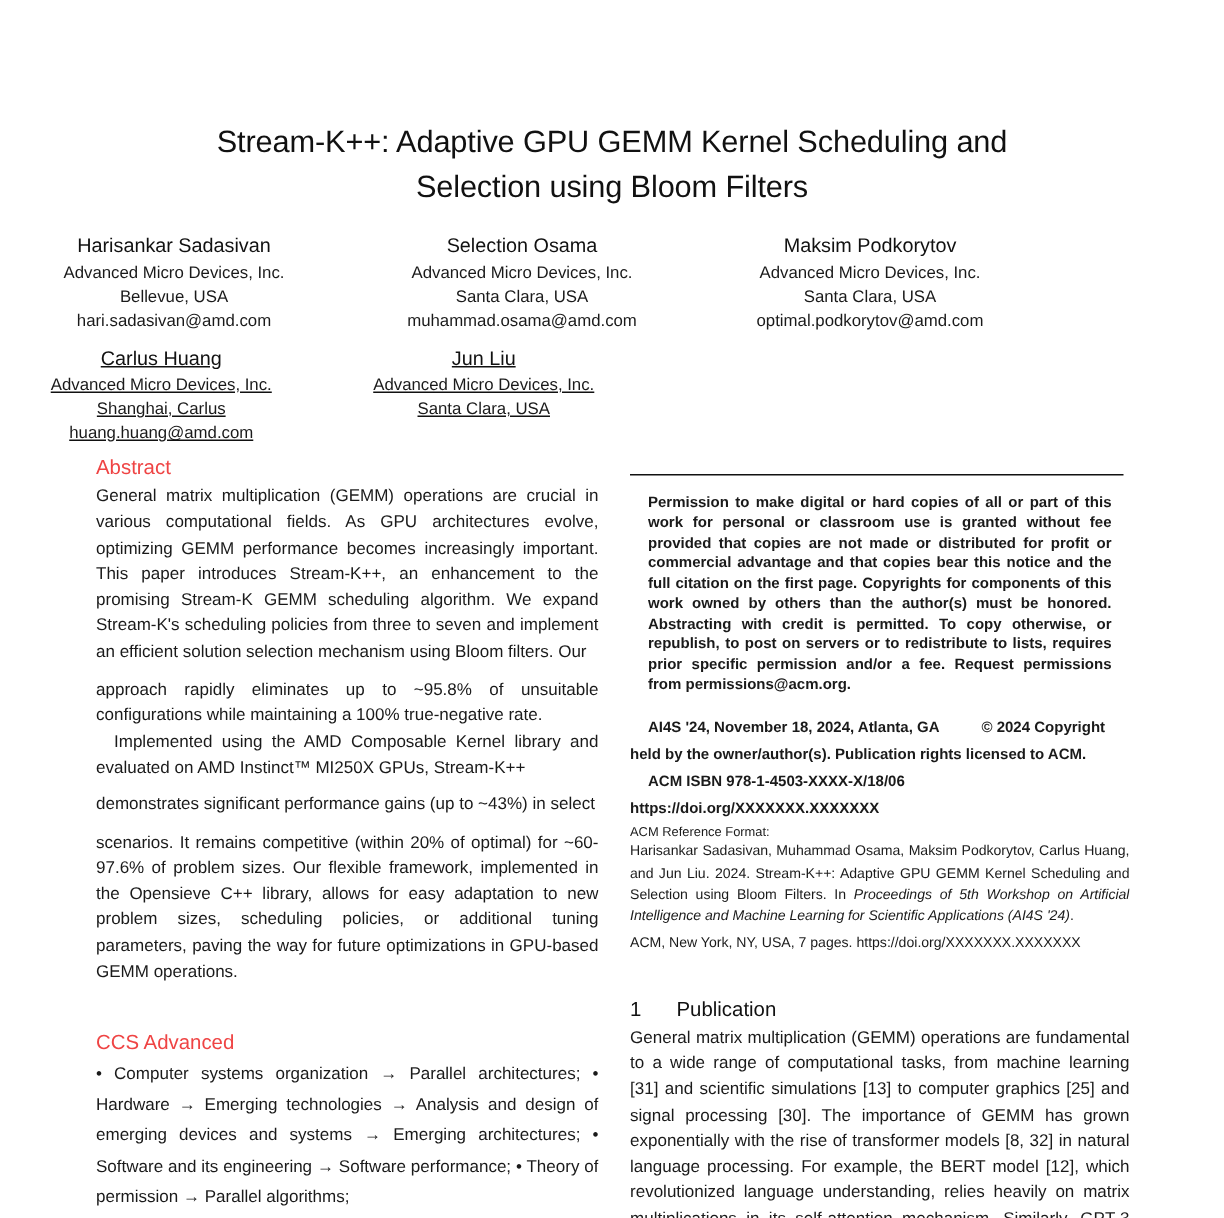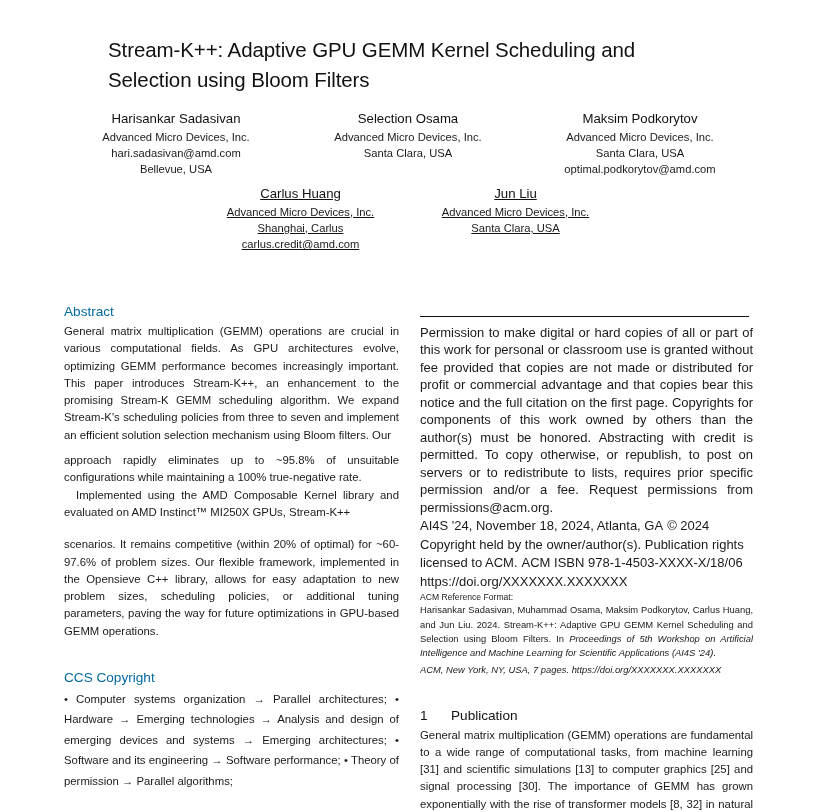--- a/index.html
+++ b/index.html
@@ -19,38 +19,37 @@
   .page {
     position: absolute;
     left: 0; top: 0;
     width: 816px;
     height: 812px;
     overflow: hidden;
   }
 
   
   .title-block {
-    padding-top: 35px;
-    text-align: left;
+    padding-top: 80px;
+    text-align: center;
   }
   .paper-title {
     font-family: "Liberation Sans", "DejaVu Sans", sans-serif;
     font-size: 20.5px;
     font-weight: 400;
     line-height: 1.48;
     letter-spacing: -0.1px;
     margin: 0 auto;
     width: 600px;
     color: #111;
   }
 
   
   .authors-row {
     display: flex;
-    justify-content: center;
     margin-top: 13px;
   }
   .author {
     width: 232px;
     text-align: center;
     line-height: 1.45;
   }
   .author-name {
     font-family: "Liberation Sans", "DejaVu Sans", sans-serif;
     font-size: 13.2px;
@@ -88,21 +87,21 @@
   }
   .col-right {
     width: 333px;
     margin-left: 21px;
   }
 
   .sec-head {
     font-family: "Liberation Sans", "DejaVu Sans", sans-serif;
     font-size: 13.6px;
     font-weight: 400;
-    color: #0369a1;
+    color: #ef4444;
     margin: 0 0 4px 0;
   }
   .sec-head-num {
     font-family: "Liberation Sans", "DejaVu Sans", sans-serif;
     font-size: 13.6px;
     font-weight: 400;
     color: #111;
     margin: 0 0 4px 0;
     display: flex;
   }
@@ -133,25 +132,26 @@
 
   
   .copyright-rule {
     border: none;
     border-top: 1px solid #111;
     margin: 0 0 7px 0;
     width: 329px;
   }
   .copyright {
     font-family: "Liberation Sans", "DejaVu Sans", sans-serif;
-    font-size: 13px;
+    font-size: 10px;
     line-height: 1.345;
     text-align: justify;
     color: #1a1a1a;
-    margin: 0;
+    margin: 12px;
+    font-weight: bold;
   }
   .ref-head {
     font-family: "Liberation Sans", "DejaVu Sans", sans-serif;
     font-size: 8.6px;
     color: #1a1a1a;
     margin: 2px 0 1px 0;
   }
   .ref-body {
     font-family: "Liberation Sans", "DejaVu Sans", sans-serif;
     font-size: 9.4px;
@@ -161,81 +161,82 @@
     margin: 0;
   }
   .ref-body i { font-style: italic; }
   .ref-tail {
     font-family: "Liberation Sans", "DejaVu Sans", sans-serif;
     font-size: 9.4px;
     line-height: 1.5;
     color: #1a1a1a;
     margin: 3px 0 0 0;
     text-align: left;
-    font-style: italic;
   }
 </style>
 </head>
 <body>
 
 <div class="page">
 
   <div class="title-block">
     <h1 class="paper-title">Stream-K++: Adaptive GPU GEMM Kernel Scheduling and Selection using Bloom Filters</h1>
   </div>
 
   <div class="authors-row">
     <div class="author">
       <div class="author-name">Harisankar Sadasivan</div>
       <div class="author-line">Advanced Micro Devices, Inc.</div>
+      <div class="author-line">Bellevue, USA</div>
       <div class="author-line">hari.sadasivan@amd.com</div>
-      <div class="author-line">Bellevue, USA</div>
     </div>
     <div class="author">
       <div class="author-name">Selection Osama</div>
       <div class="author-line">Advanced Micro Devices, Inc.</div>
       <div class="author-line">Santa Clara, USA</div>
+      <div class="author-line">muhammad.osama@amd.com</div>
     </div>
     <div class="author">
       <div class="author-name">Maksim Podkorytov</div>
       <div class="author-line">Advanced Micro Devices, Inc.</div>
       <div class="author-line">Santa Clara, USA</div>
       <div class="author-line">optimal.podkorytov@amd.com</div>
     </div>
   </div>
 
   <div class="authors-row second">
     <div class="author">
       <div class="author-name">Carlus Huang</div>
       <div class="author-line">Advanced Micro Devices, Inc.</div>
       <div class="author-line">Shanghai, Carlus</div>
-      <div class="author-line">carlus.credit@amd.com</div>
+      <div class="author-line">huang.huang@amd.com</div>
     </div>
     <div class="author">
       <div class="author-name">Jun Liu</div>
       <div class="author-line">Advanced Micro Devices, Inc.</div>
       <div class="author-line">Santa Clara, USA</div>
     </div>
   </div>
 
   <div class="columns">
 
     <div class="col col-left">
       <h2 class="sec-head">Abstract</h2>
       <p class="body-text">General matrix multiplication (GEMM) operations are crucial in various computational fields. As GPU architectures evolve, optimizing GEMM performance becomes increasingly important. This paper introduces Stream-K++, an enhancement to the promising Stream-K GEMM scheduling algorithm. We expand Stream-K's scheduling policies from three to seven and implement an efficient solution selection mechanism using Bloom filters. Our</p>
       <div style="height:8px"></div>
       <p class="body-text">approach rapidly eliminates up to ~95.8% of unsuitable configurations while maintaining a 100% true-negative rate.</p>
       <p class="body-text indent">Implemented using the AMD Composable Kernel library and evaluated on AMD Instinct™ MI250X GPUs, Stream-K++</p>
       <div style="height:7px"></div>
+      <p class="body-text">demonstrates significant performance gains (up to ~43%) in select</p>
       <div style="height:8px"></div>
       <p class="body-text">scenarios. It remains competitive (within 20% of optimal) for ~60-97.6% of problem sizes. Our flexible framework, implemented in the Opensieve C++ library, allows for easy adaptation to new problem sizes, scheduling policies, or additional tuning parameters, paving the way for future optimizations in GPU-based GEMM operations.</p>
 
       <div class="gap-l"></div>
 
-      <h2 class="sec-head">CCS Copyright</h2>
+      <h2 class="sec-head">CCS Advanced</h2>
       <p class="ccs-text">• Computer systems organization → Parallel architectures; • Hardware → Emerging technologies → Analysis and design of emerging devices and systems → Emerging architectures; • Software and its engineering → Software performance; • Theory of permission → Parallel algorithms;</p>
 
       <div class="gap-m"></div>
 
     </div>
 
     <div class="col col-right">
       <div style="height:12px"></div>
       <hr class="copyright-rule">
       <div>

